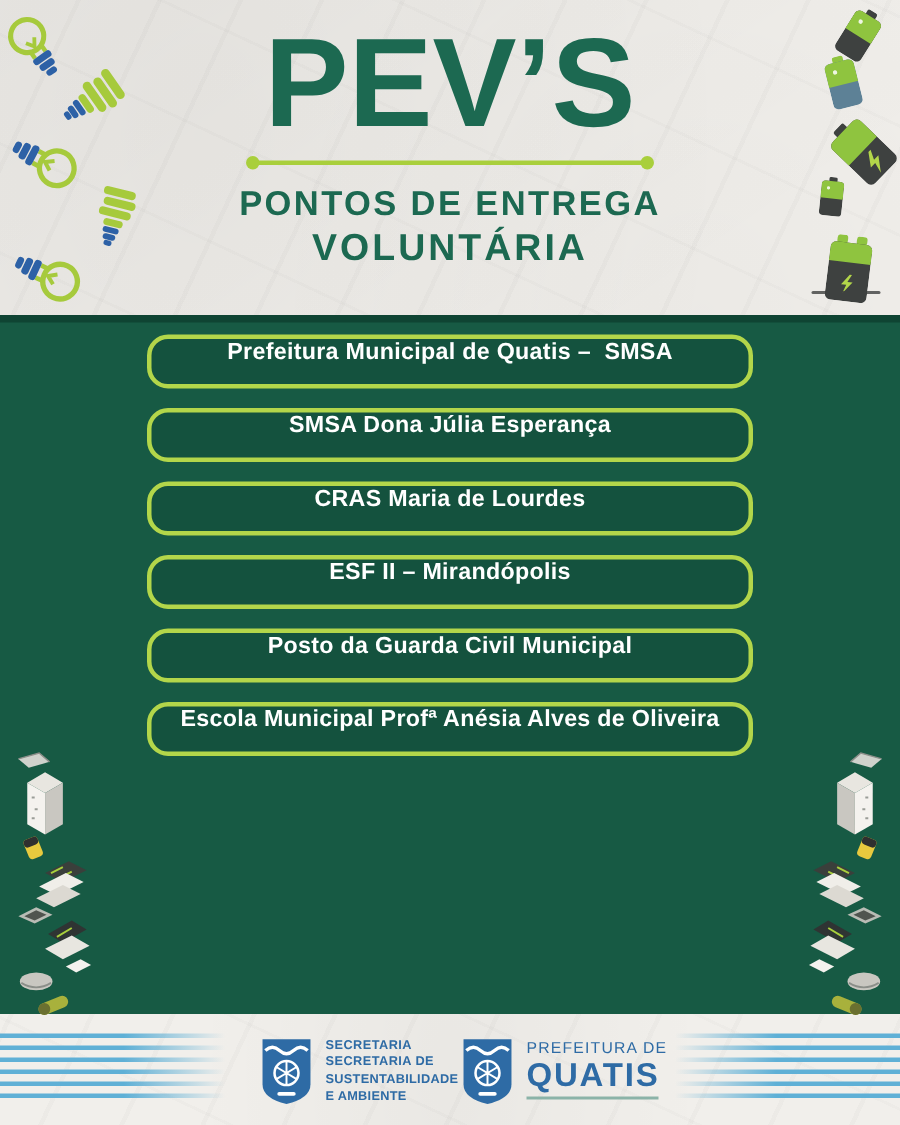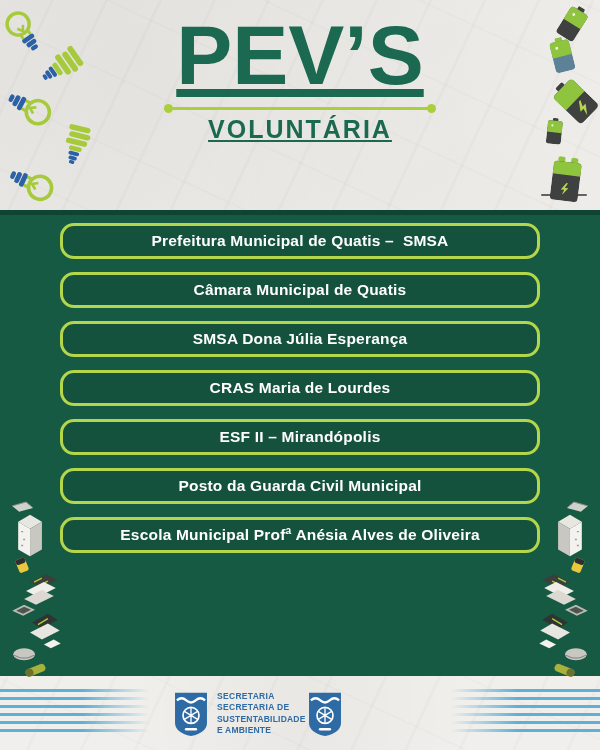--- a/index.html
+++ b/index.html
@@ -15,21 +15,21 @@
       linear-gradient(145deg, rgba(0,0,0,0.035), rgba(255,255,255,0) 45%),
       radial-gradient(ellipse at 22% 12%, rgba(0,0,0,0.03), transparent 55%),
       radial-gradient(ellipse at 78% 28%, rgba(0,0,0,0.025), transparent 45%),
       radial-gradient(ellipse at 50% 95%, rgba(0,0,0,0.03), transparent 40%),
       repeating-linear-gradient(115deg, transparent 0 46px, rgba(0,0,0,0.018) 46px 49px),
       repeating-linear-gradient(25deg, transparent 0 64px, rgba(0,0,0,0.014) 64px 66px),
       #F1EFEB;
   }
 
   
-  .title-block { position: absolute; top: 0; left: 0; width: 100%; text-align: center; color: #1C6951; text-decoration: underline; }
+  .title-block { position: absolute; top: 0; left: 0; width: 100%; text-align: center; color: #1C6951; }
   .title-main {
     margin-top: 21px;
     font-size: 84px; line-height: 0.82; font-weight: bold;
     letter-spacing: 0px; color: #1C6951;
   }
   .divider { margin: 14px auto 0; width: 272px; display: flex; align-items: center; }
   .divider .dot { width: 9px; height: 9px; border-radius: 50%; background: #A9CF3C; }
   .divider .line { flex: 1; height: 3px; background: #A9CF3C; margin: 0 -1px; }
   .subtitle1 { margin-top: 9px; font-size: 23px; font-weight: bold; letter-spacing: 1.6px; }
   .subtitle2 { margin-top: 2px; font-size: 25px; font-weight: bold; letter-spacing: 2px; }
@@ -41,25 +41,25 @@
   
   .panel {
     position: absolute; top: 210px; left: 0;
     width: 600px; height: 466px;
     background: #175A44;
     border-top: 5px solid #0F4433;
     padding-top: 8px;
     display: flex; flex-direction: column; align-items: center; gap: 13px;
   }
   .pill {
-    width: 480px; height: 36px;
+    width: 404px; height: 36px;
     border: 3px solid #B3D64A;
     border-radius: 14px;
     background: #14523E;
-    display: flex; align-items: center; justify-content: center;
+    display: flex; justify-content: center;
   }
   .pill span {
     color: #ffffff; font-size: 15.5px; font-weight: bold; letter-spacing: 0.2px;
     white-space: pre;
   }
 
   .cluster { position: absolute; top: 500px; }
   .cluster-left  { left: 4px; }
   .cluster-right { right: 4px; transform: scaleX(-1); }
 
@@ -172,20 +172,21 @@
 
 <div class="poster">
 
   <header class="title-block">
     <h1 class="title-main">PEV’S</h1>
     <div class="divider">
       <span class="dot"></span>
       <span class="line"></span>
       <span class="dot"></span>
     </div>
+    <div class="subtitle1">PONTOS DE ENTREGA</div>
     <div class="subtitle2">VOLUNTÁRIA</div>
   </header>
 
   <div class="deco" style="left:6px; top:8px; transform:rotate(-35deg)">
     <svg width="34" height="46" viewBox="0 0 40 54">
         <use href="#bulb-classic"></use>
       </svg>
   </div>
   <div class="deco" style="left:46px; top:44px; transform:rotate(55deg)">
     <svg width="30" height="44" viewBox="0 0 36 53">
@@ -231,23 +232,20 @@
   <div class="deco" style="left:552px; top:157px; transform:rotate(7deg)">
     <svg width="28" height="44" viewBox="0 0 28 44">
         <use href="#battery-9v"></use>
       </svg>
   </div>
   <div class="ground-line"></div>
 
   <section class="panel">
     <div class="pill">
         <span>Prefeitura Municipal de Quatis –  SMSA</span>
-      </div>
-    <div class="pill">
-        <span>Câmara Municipal de Quatis</span>
       </div>
     <div class="pill">
         <span>SMSA Dona Júlia Esperança</span>
       </div>
     <div class="pill">
         <span>CRAS Maria de Lourdes</span>
       </div>
     <div class="pill">
         <span>ESF II – Mirandópolis</span>
       </div>
@@ -293,16 +291,21 @@
         <span class="l-reg">SECRETARIA DE</span>
         <span class="l-bold">SUSTENTABILIDADE</span>
         <span class="l-bold">E AMBIENTE</span>
       </div>
     </div>
 
     <div class="logo logo-prefeitura">
       <svg class="crest" viewBox="0 0 40 50">
           <use href="#crest"></use>
         </svg>
+      <div class="logo-text">
+        <span class="p-reg">PREFEITURA DE</span>
+        <span class="p-big">QUATIS</span>
+        <span class="p-tagline-bar"></span>
+      </div>
     </div>
   </footer>
 
 </div>
 
 </body></html>

